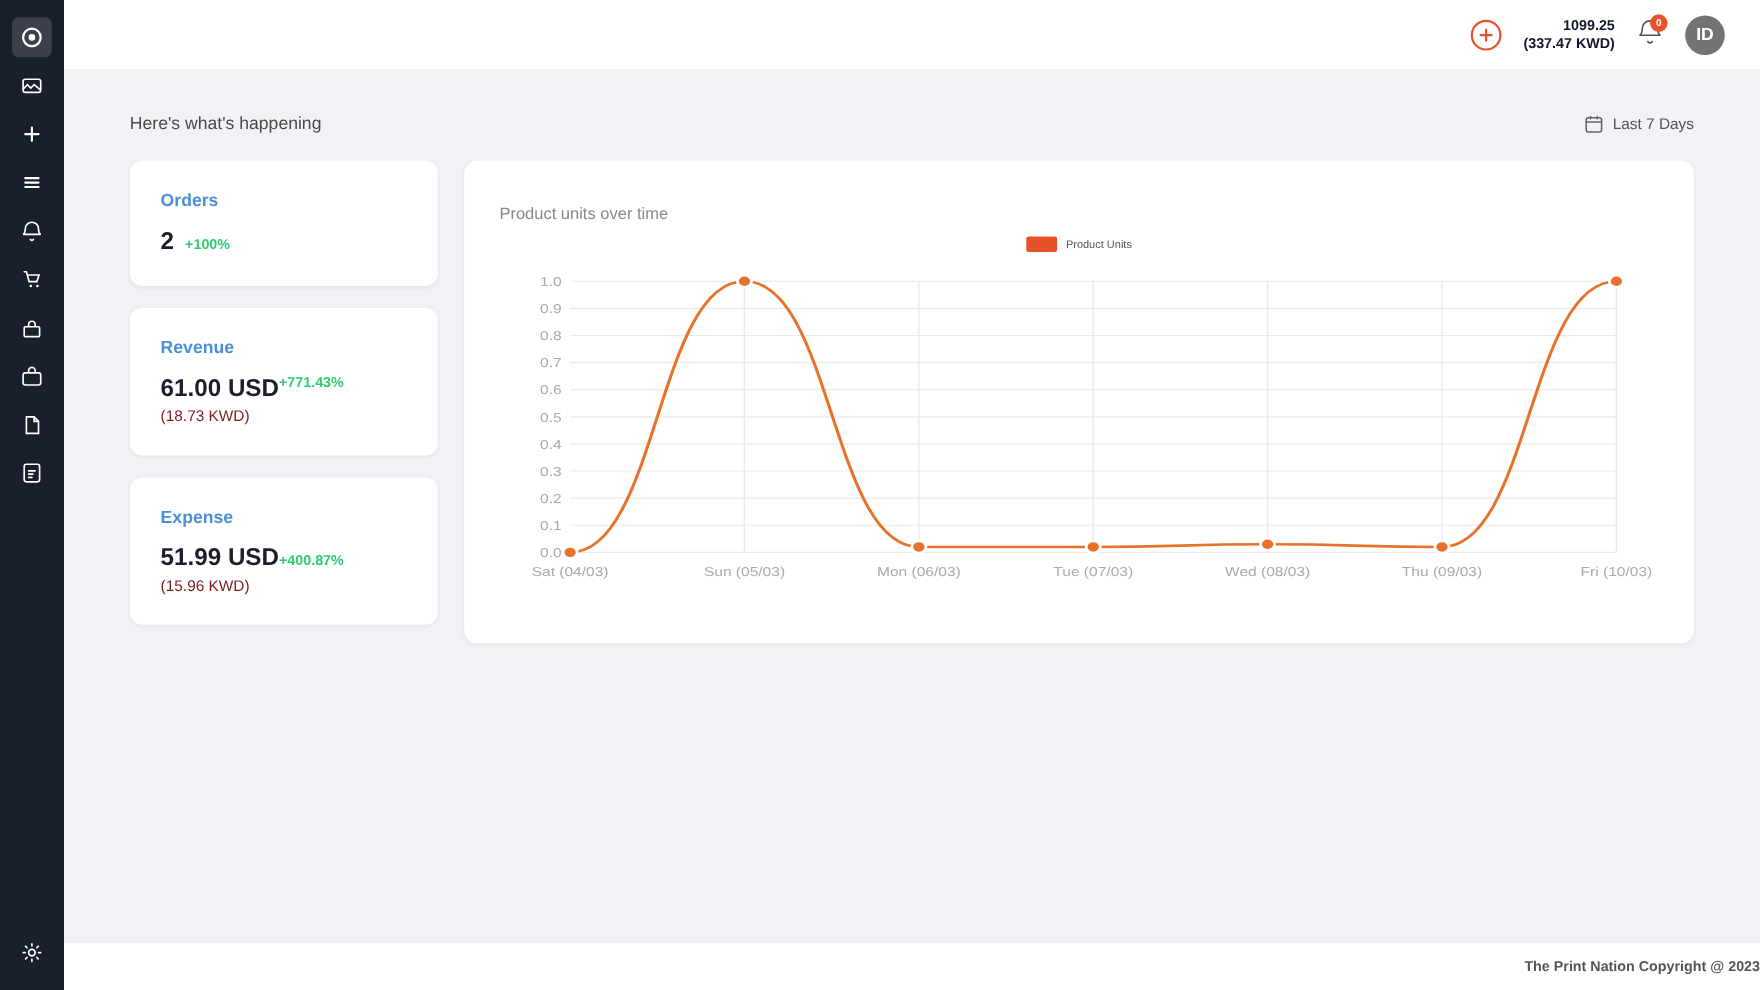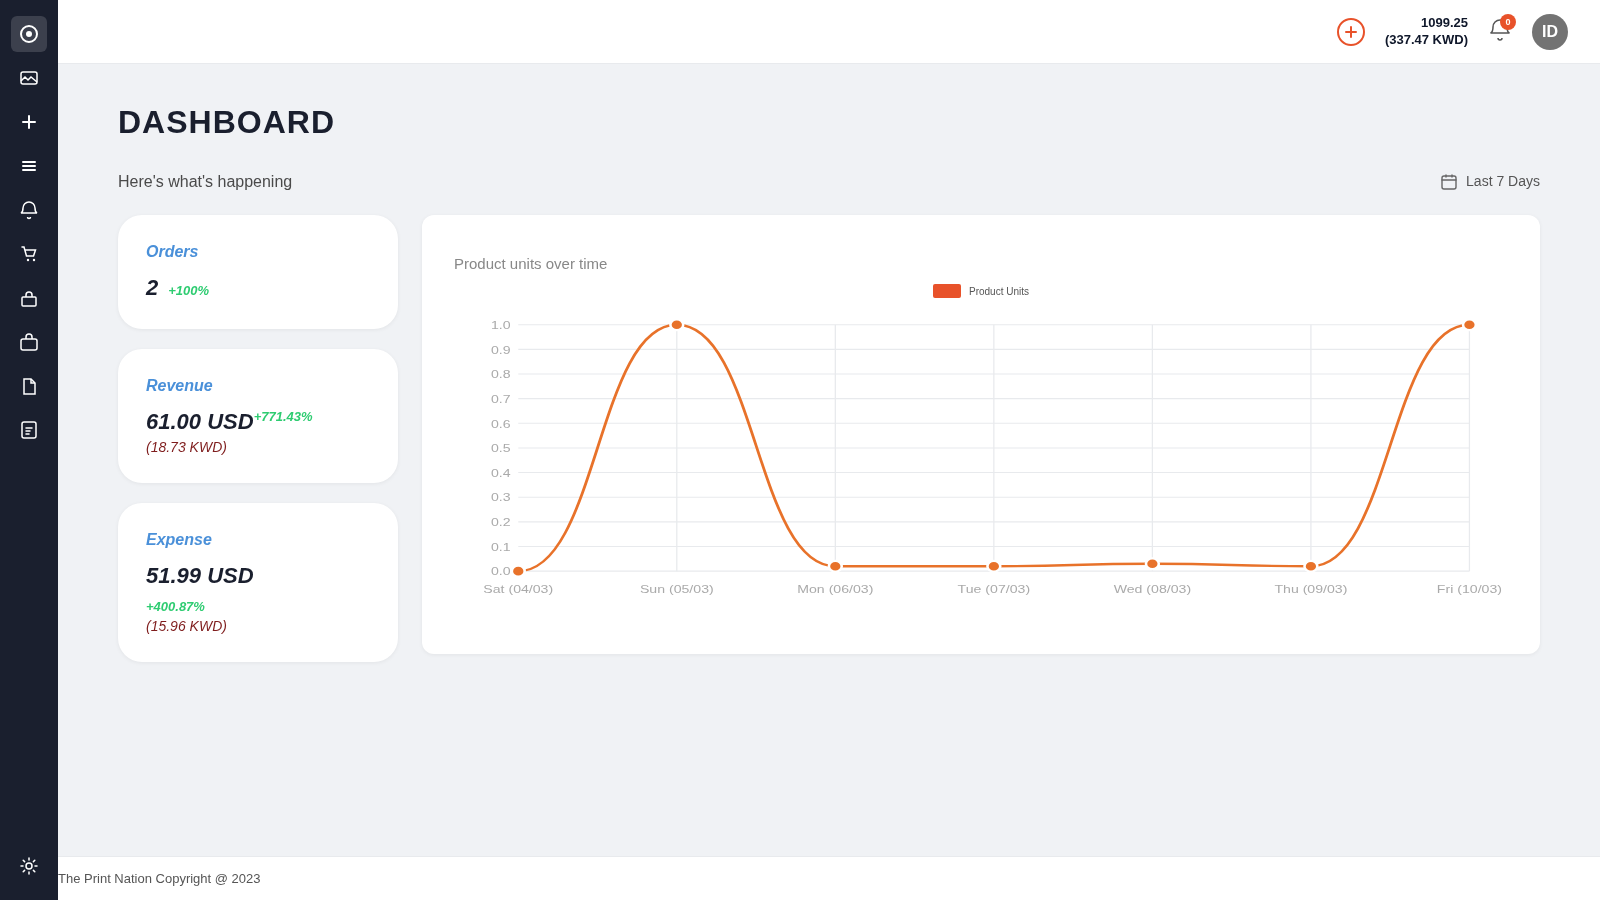--- a/index.html
+++ b/index.html
@@ -128,24 +128,23 @@
     }
     .cards-col {
       display: flex;
       flex-direction: column;
       gap: 20px;
       min-width: 280px;
       width: 280px;
     }
     .stat-card {
       background: #fff;
-      border-radius: 24px;
+      border-radius: 11px;
       padding: 28px 28px 28px 28px;
       box-shadow: 0 1px 4px rgba(0,0,0,0.06);
-      font-style: italic;
     }
     .stat-card-title {
       font-size: 16px;
       color: #4a90d9;
       font-weight: 600;
       margin-bottom: 14px;
     }
     .stat-card-value {
       font-size: 22px;
       font-weight: 700;
@@ -192,24 +191,24 @@
     svg.chart-svg { width: 100%; height: 100%; }
 
     
     .footer {
       margin-left: 58px;
       height: 44px;
       background: #fff;
       border-top: 1px solid #e8eaed;
       display: flex;
       align-items: center;
-      justify-content: flex-start;
+      justify-content: flex-end;
       font-size: 13px;
       color: #555;
-      font-weight: 400;
+      font-weight: 700;
     }
   </style>
 </head>
 <body>
 
 <nav class="sidebar">
   <div class="sidebar-icon active">
     <svg width="20" height="20" viewBox="0 0 20 20" fill="white">
         <circle cx="10" cy="10" r="8" fill="none" stroke="white" stroke-width="2"></circle>
         <circle cx="10" cy="10" r="3" fill="white"></circle>
@@ -292,21 +291,20 @@
     <svg width="24" height="24" viewBox="0 0 24 24" fill="none">
       <path d="M12 2a7 7 0 0 1 7 7c0 5 2.5 6 2.5 6H2.5S5 14 5 9a7 7 0 0 1 7-7z" stroke="#555" stroke-width="1.5"></path>
       <path d="M10 20a2 2 0 0 0 4 0" stroke="#555" stroke-width="1.5"></path>
     </svg>
     <div class="notif-badge">0</div>
   </div>
   <div class="topbar-avatar">ID</div>
 </header>
 
 <main class="main">
-  <h1 class="page-title">DASHBOARD</h1>
 
   <div class="section-header">
     <span class="section-subtitle">Here's what's happening</span>
     <div class="date-filter">
       <svg width="18" height="18" viewBox="0 0 18 18" fill="none">
         <rect x="2" y="3" width="14" height="13" rx="2" stroke="#666" stroke-width="1.4"></rect>
         <path d="M6 2v2M12 2v2M2 7h14" stroke="#666" stroke-width="1.4" stroke-linecap="round"></path>
       </svg>
       <span>Last 7 Days</span>
     </div>
@@ -328,21 +326,21 @@
         <div class="stat-card-title">Revenue</div>
         <div style="display:flex;align-items:flex-start;">
           <span class="stat-card-value">61.00 USD</span>
           <span class="stat-card-change positive">+771.43%</span>
         </div>
         <div class="stat-card-sub">(18.73 KWD)</div>
       </div>
 
       <div class="stat-card">
         <div class="stat-card-title">Expense</div>
-        <div style="display:flex;align-items:baseline;gap:10px;flex-direction:column;">
+        <div style="display:flex;align-items:baseline;">
           <span class="stat-card-value">51.99 USD</span>
           <span class="stat-card-change positive">+400.87%</span>
         </div>
         <div class="stat-card-sub">(15.96 KWD)</div>
       </div>
     </div>
 
     <div class="chart-card">
       <div class="chart-title">Product units over time</div>
       <div class="chart-legend">

